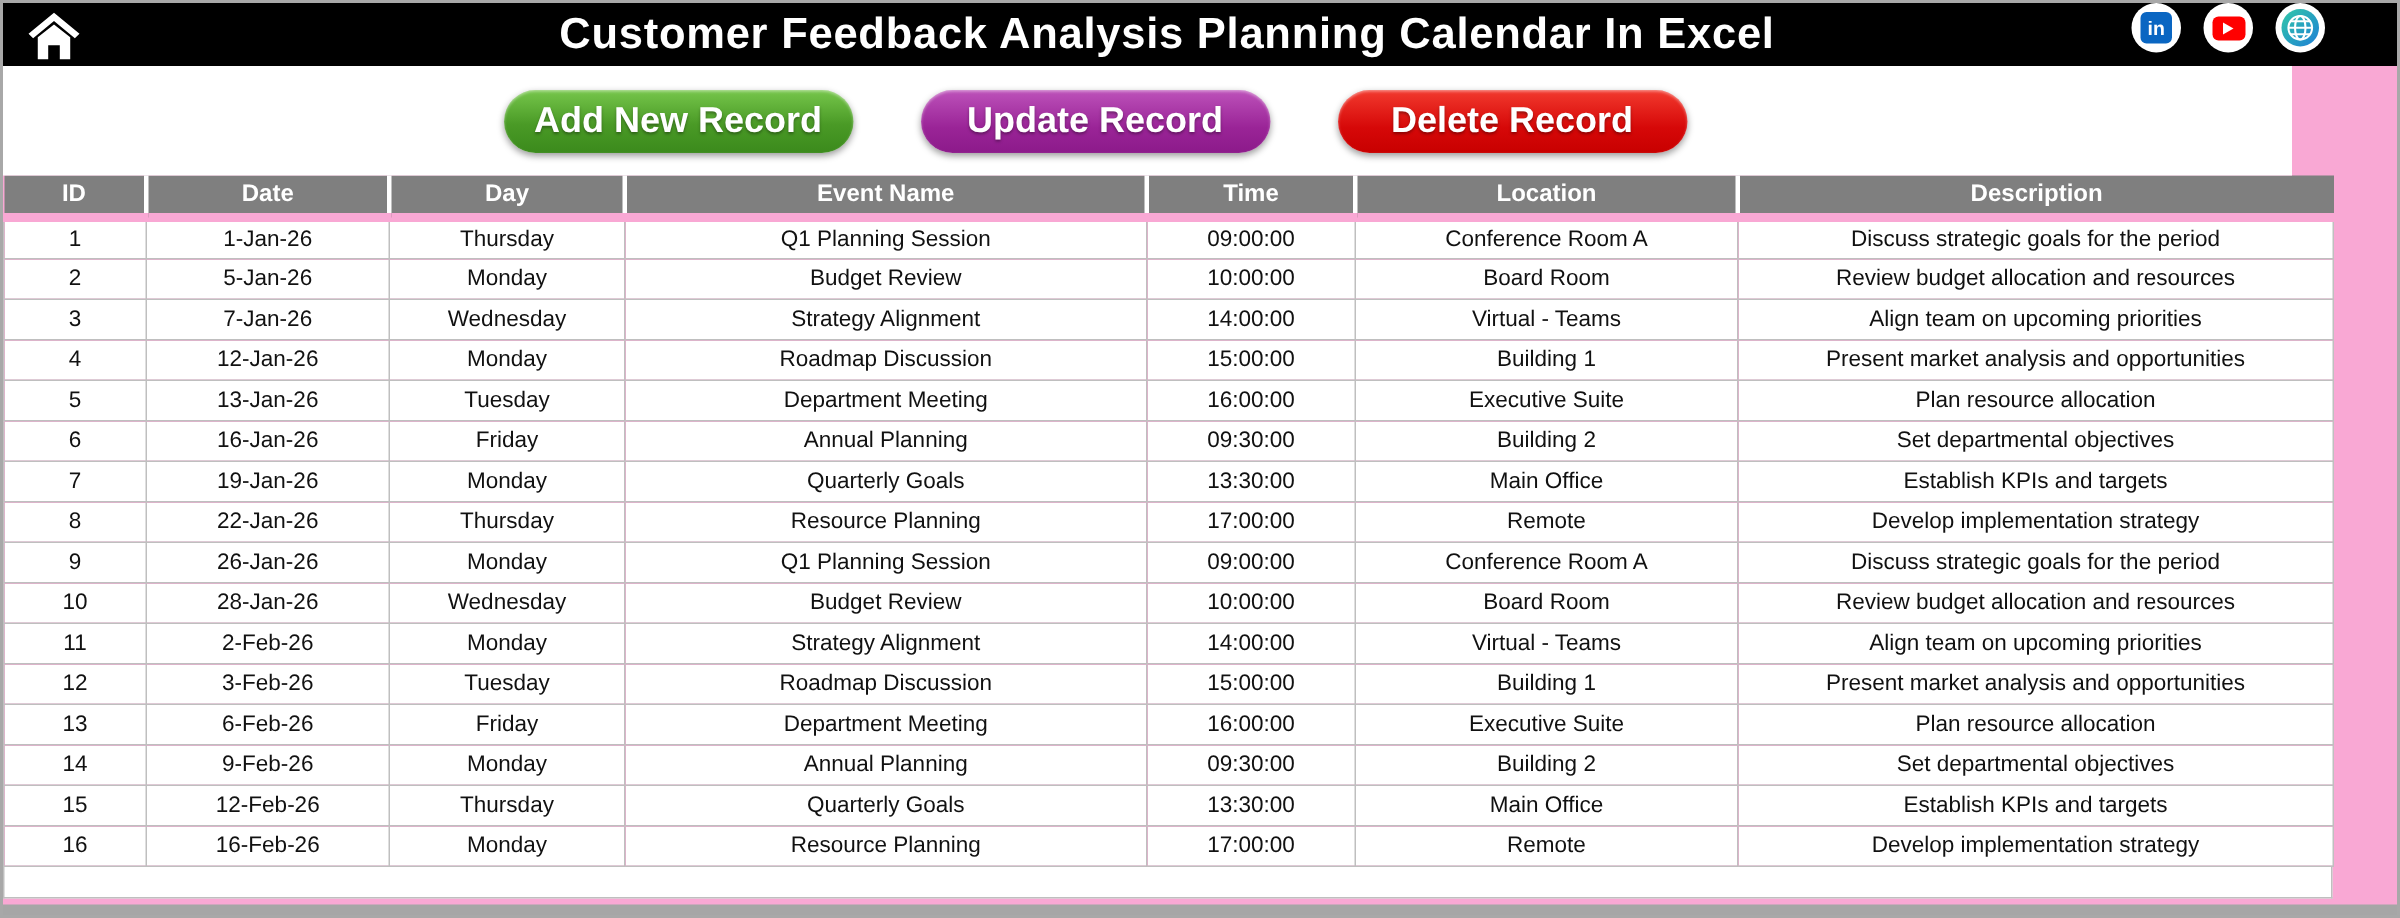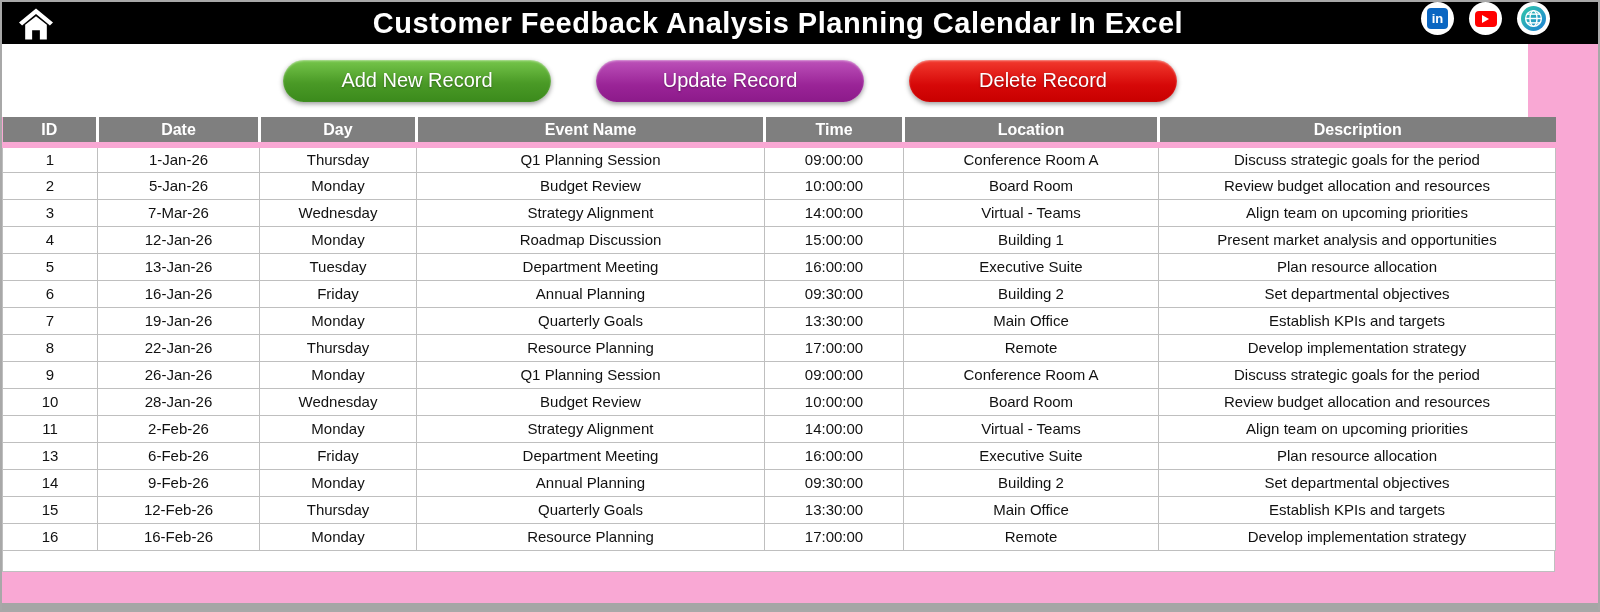--- a/index.html
+++ b/index.html
@@ -24,22 +24,22 @@
   .li-box{ width:21px; height:21px; border-radius:4px; background:#0a66c2; color:#fff; font-size:13px; font-weight:bold; display:flex; align-items:center; justify-content:center; }
   .yt-box{ width:22px; height:16px; border-radius:4px; background:#f00; display:flex; align-items:center; justify-content:center; }
   .yt-tri{ width:0; height:0; border-left:7px solid #fff; border-top:4.5px solid transparent; border-bottom:4.5px solid transparent; }
   .globe-box{ width:25px; height:25px; border-radius:50%; background:linear-gradient(135deg,#31c9a8,#1e7fd6); display:flex; align-items:center; justify-content:center; }
   
   .toolbar{
     height:73px; display:flex; align-items:center; justify-content:center; gap:45px;
     transform:translateX(-70px); background:#fff;
   }
   .btn{
-    width:268px; height:42px; border:none; border-radius:21px;
-    color:#fff; font-size:20px; font-weight:normal; font-family:"Liberation Sans", sans-serif;
+    width:233px; height:42px; border:none; border-radius:21px;
+    color:#fff; font-size:24px; font-weight:bold; font-family:"Liberation Sans", sans-serif;
     cursor:pointer; box-shadow:0 2px 5px rgba(0,0,0,.4), inset 0 1px 2px rgba(255,255,255,.45);
     text-shadow:0 1px 2px rgba(0,0,0,.35);
   }
   .btn-green { background:linear-gradient(#76c64b,#4a9a26 55%,#3b8a1c); }
   .btn-purple{ background:linear-gradient(#bd52ba,#9a2497 60%,#8c1a8a); }
   .btn-red   { background:linear-gradient(#f23a2e,#d60808 60%,#c80000); }
   
   .table-wrap{ width:1553px; }
   table{ width:1553px; border-collapse:collapse; table-layout:fixed; }
   col.c-id{width:95px} col.c-date{width:162px} col.c-day{width:157px}
@@ -136,21 +136,21 @@
             <td>2</td>
             <td>5-Jan-26</td>
             <td>Monday</td>
             <td>Budget Review</td>
             <td>10:00:00</td>
             <td>Board Room</td>
             <td>Review budget allocation and resources</td>
           </tr>
           <tr>
             <td>3</td>
-            <td>7-Mar-26</td>
+            <td>7-Jan-26</td>
             <td>Wednesday</td>
             <td>Strategy Alignment</td>
             <td>14:00:00</td>
             <td>Virtual - Teams</td>
             <td>Align team on upcoming priorities</td>
           </tr>
           <tr>
             <td>4</td>
             <td>12-Jan-26</td>
             <td>Monday</td>
@@ -216,20 +216,29 @@
           <tr>
             <td>11</td>
             <td>2-Feb-26</td>
             <td>Monday</td>
             <td>Strategy Alignment</td>
             <td>14:00:00</td>
             <td>Virtual - Teams</td>
             <td>Align team on upcoming priorities</td>
           </tr>
           <tr>
+            <td>12</td>
+            <td>3-Feb-26</td>
+            <td>Tuesday</td>
+            <td>Roadmap Discussion</td>
+            <td>15:00:00</td>
+            <td>Building 1</td>
+            <td>Present market analysis and opportunities</td>
+          </tr>
+          <tr>
             <td>13</td>
             <td>6-Feb-26</td>
             <td>Friday</td>
             <td>Department Meeting</td>
             <td>16:00:00</td>
             <td>Executive Suite</td>
             <td>Plan resource allocation</td>
           </tr>
           <tr>
             <td>14</td>

